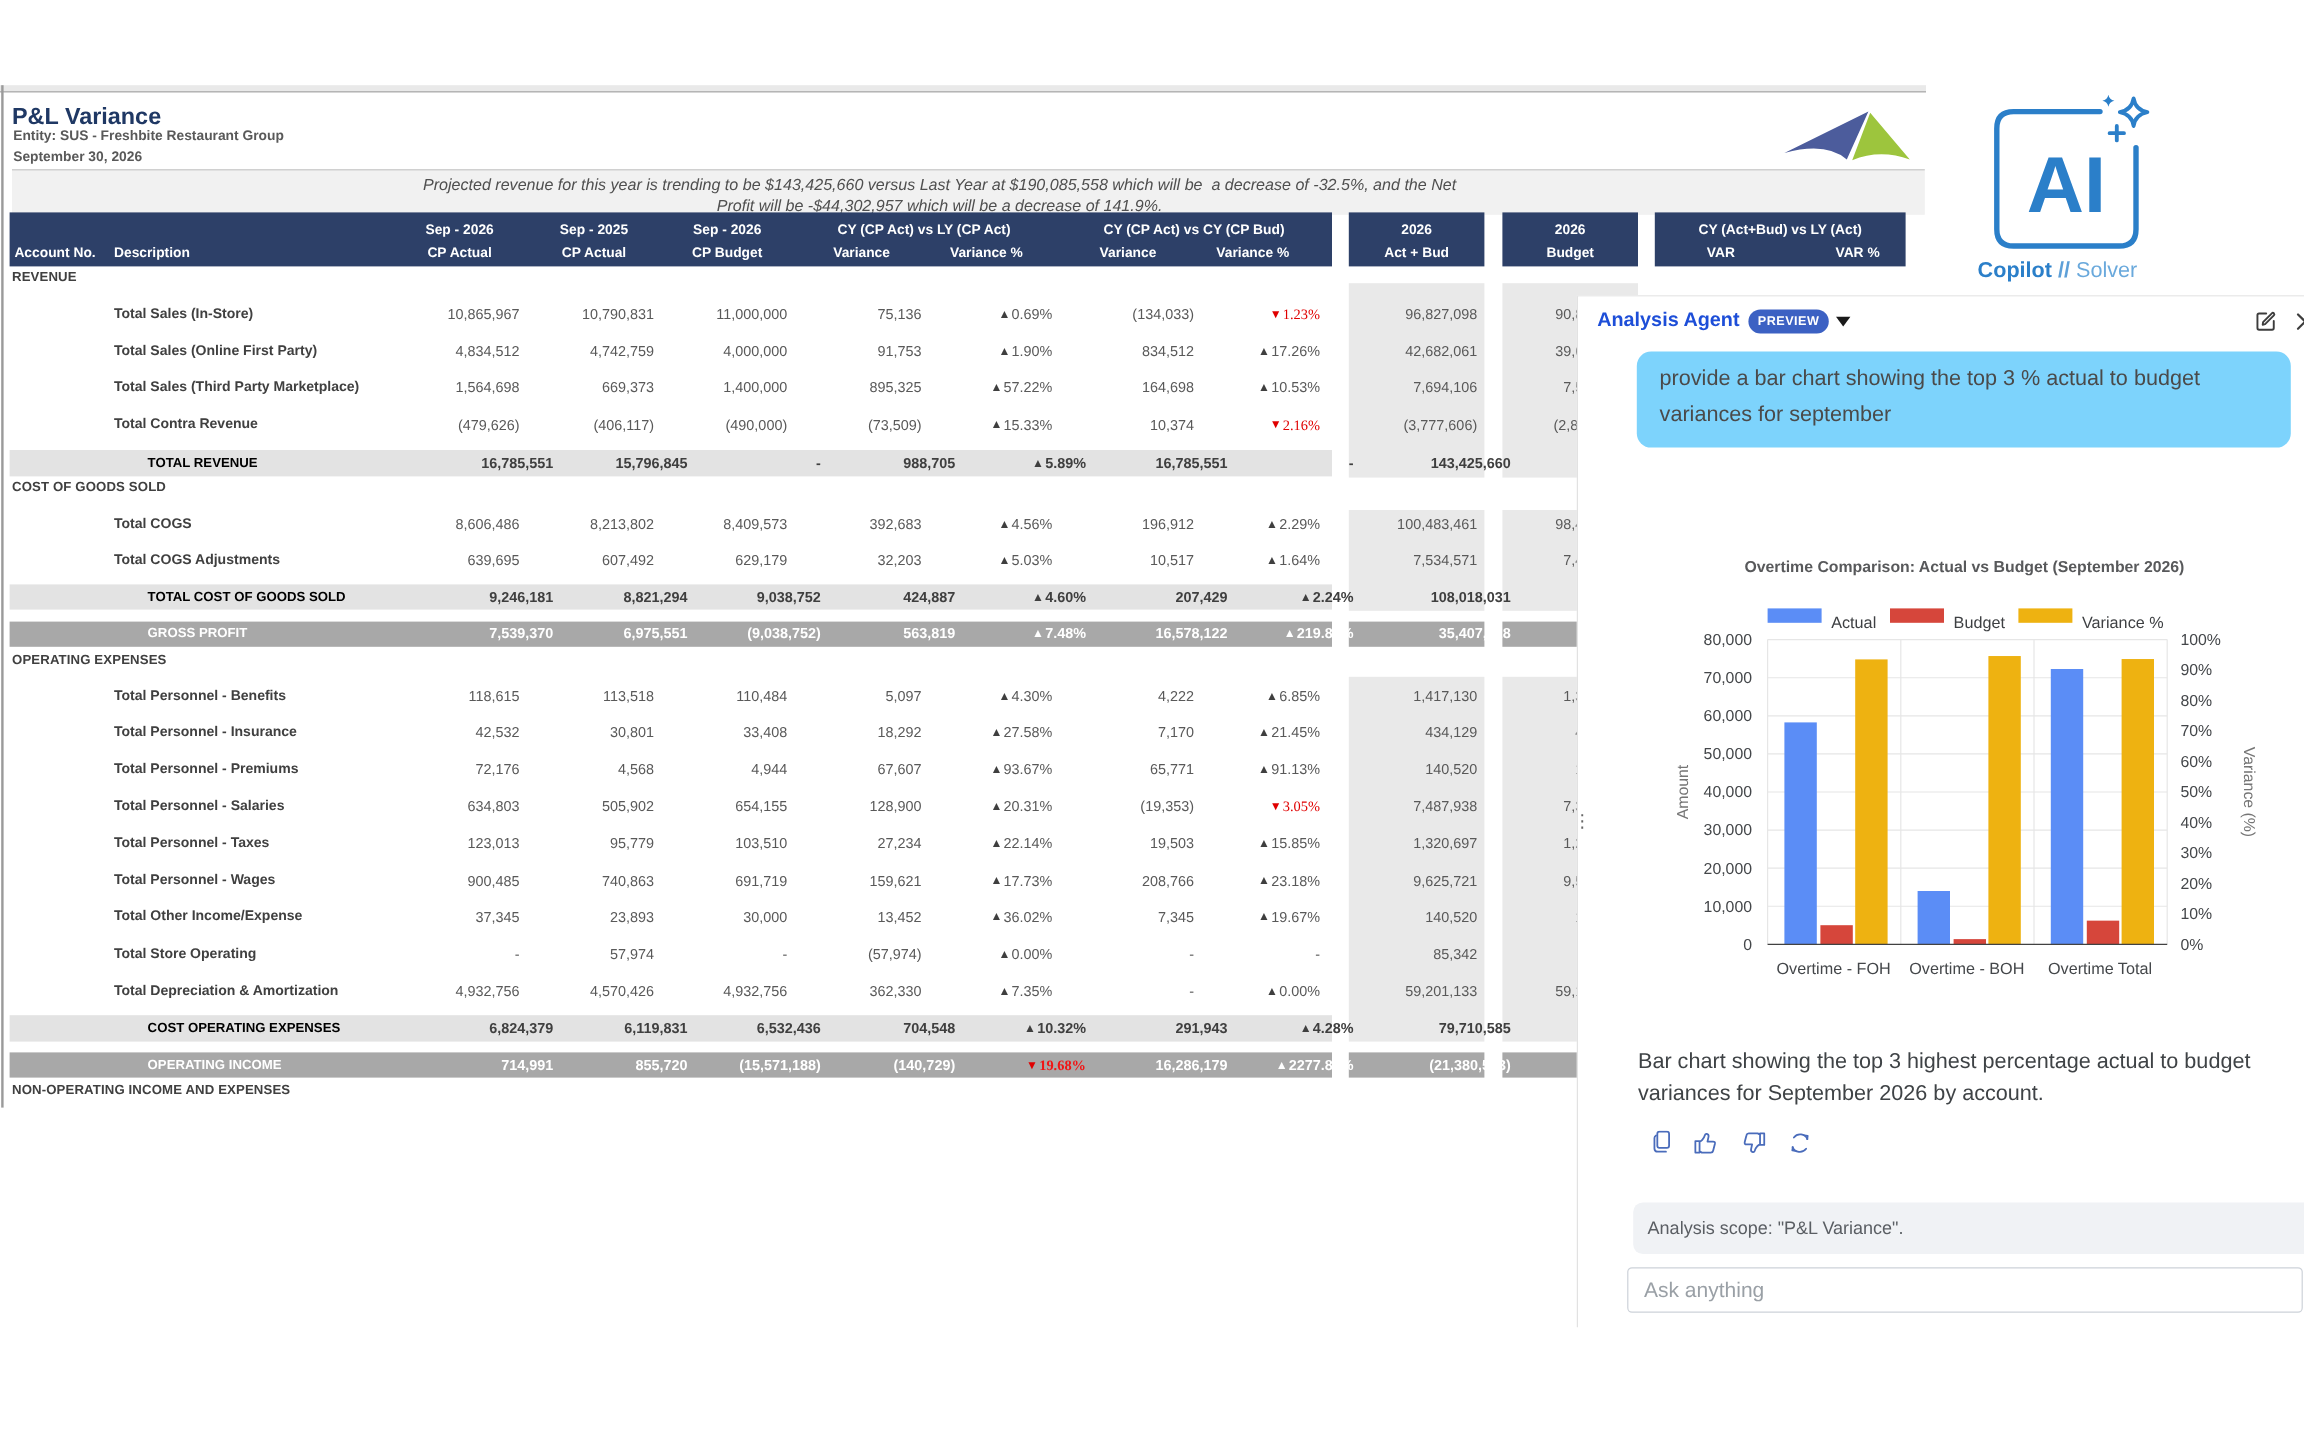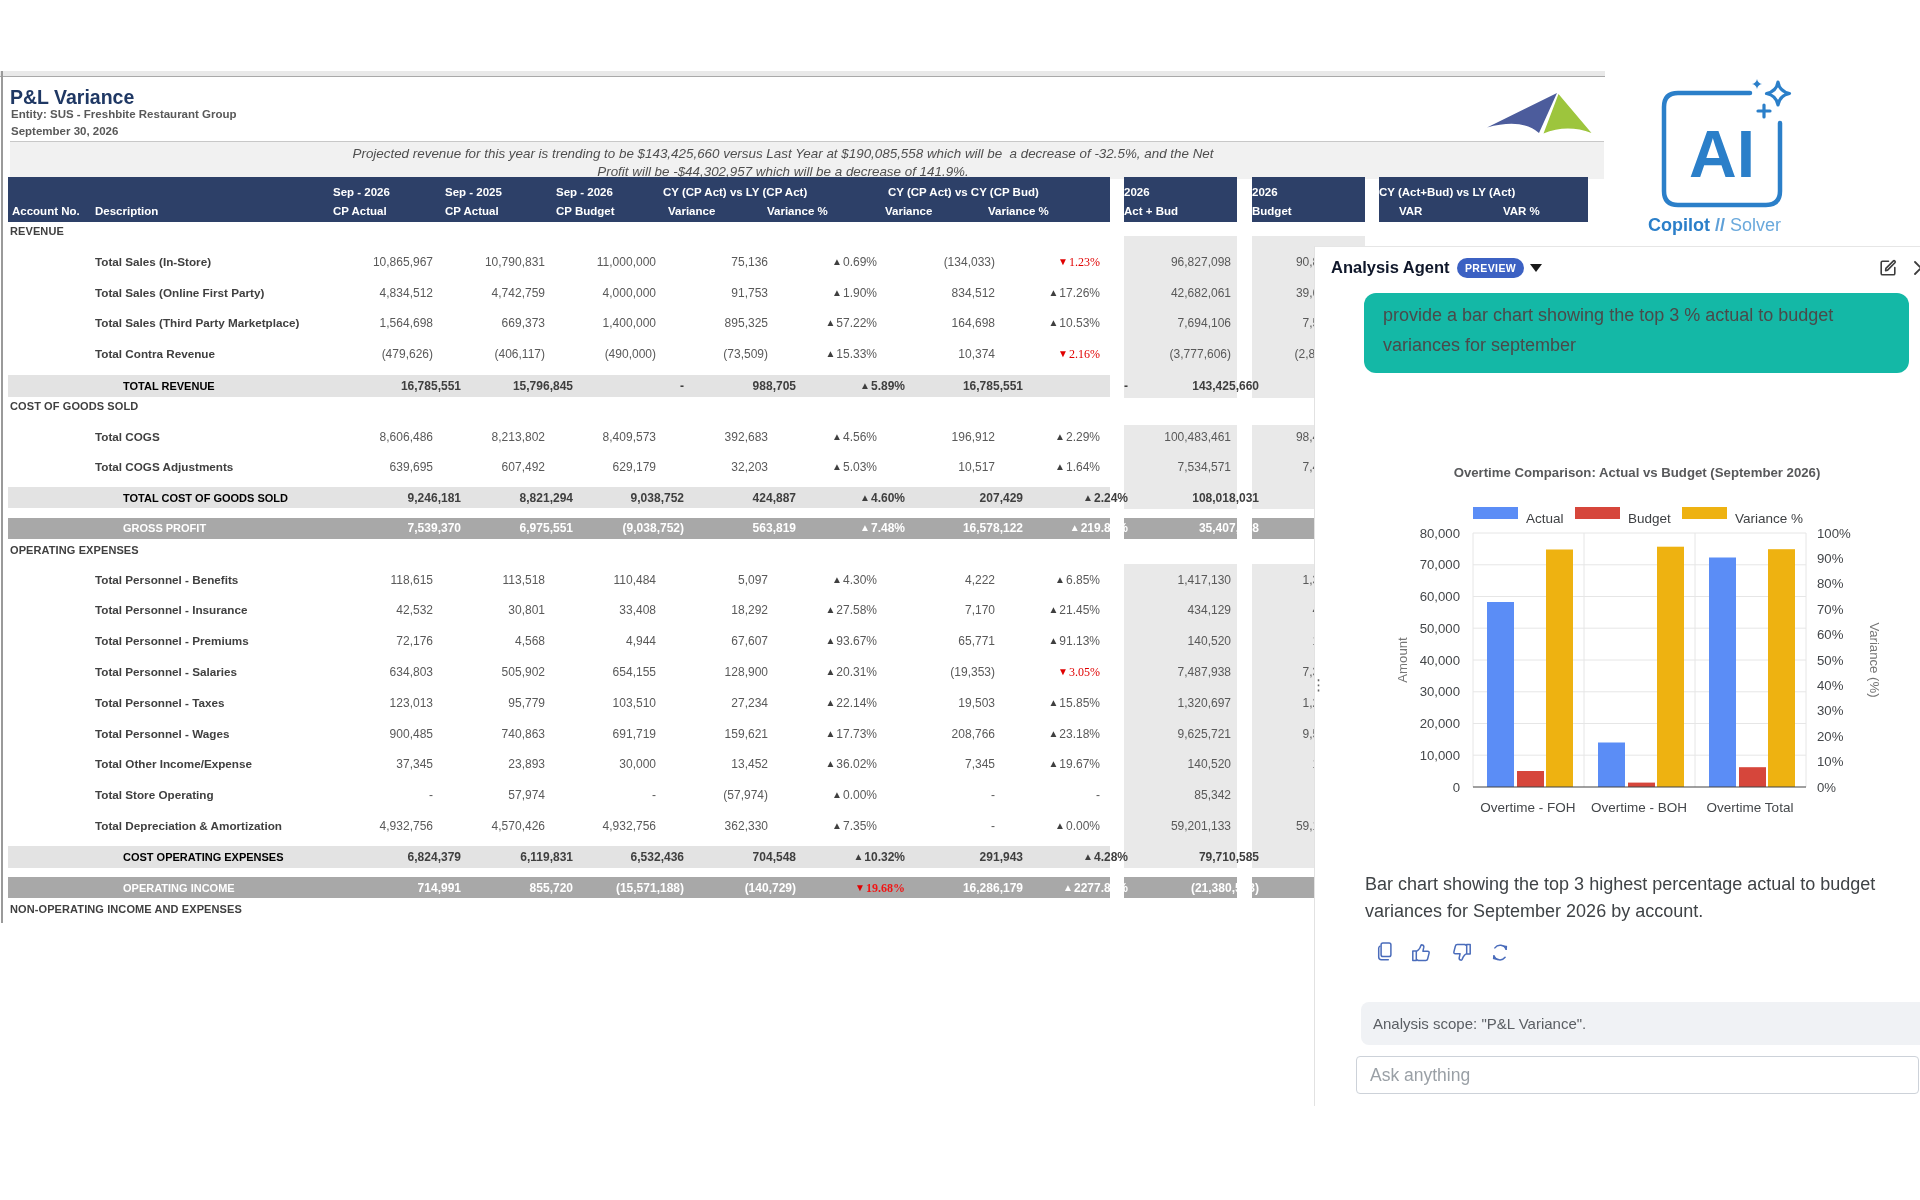--- a/index.html
+++ b/index.html
@@ -15,21 +15,21 @@
 
 #notes { position:absolute; left:10px; top:141px; width:1594px; height:38px; background:#f1f1f1; border-top:1px solid #c8c8c8; font-style:italic; font-size:13.4px; color:#4f4f4f; text-align:center; line-height:18px; padding-top:3px; }
 #notes .in { width:1546px; margin:0; }
 
 
 .nhead { position:absolute; top:177px; height:45px; background:#2d4068; color:#fff; font-weight:bold; font-size:11.5px; }
 .nh1 { left:8px; width:1102px; }
 .nh2 { left:1124px; width:113px; }
 .nh3 { left:1252px; width:113px; }
 .nh4 { left:1379px; width:209px; }
-.hcell { position:absolute; text-align:left; }
+.hcell { position:absolute; text-align:center; }
 .hl { top:5px; height:20px; line-height:20px; }
 .hb { top:24px; height:20px; line-height:20px; }
 
 
 .sec { position:absolute; left:10px; height:20px; line-height:20px; font-weight:bold; font-size:11px; color:#404040; letter-spacing:0.1px; }
 .drow,.trow,.krow { position:absolute; left:8px; width:1102px; height:30px; line-height:30px; font-size:12px; }
 .trow,.krow { font-weight:bold;margin-left:28px; }
 .dsc { position:absolute; left:87px; font-weight:bold; color:#404040; font-size:11.7px; }
 .trow .dsc, .krow .dsc { font-size:11px; }
 .trow .dsc, .krow .dsc { color:inherit; }
@@ -43,26 +43,26 @@
 .cblk { position:absolute; width:113px; background:#e9e9e9; }
 .cblk.dk { background:#a8a8a8; }
 .tu { font-style:normal; font-size:10px; color:#3f3f3f; margin-right:1px; position:relative; top:-1px; }
 .tu.w { color:#fff; }
 .td { font-style:normal; font-size:10px; color:#e00000; margin-right:1px; position:relative; top:-1px; }
 .rd { color:#e00000 !important;font-family:Liberation Serif, serif; }
 .krow .rd { color:#f21414 !important; }
 
 
 #panel { position:absolute; left:1314px; top:246px; width:606px; height:860px; background:#fff; border-top:1px solid #e6e6e6; border-left:1px solid #e2e2e2; }
-#ptitle { position:absolute; left:16px; top:11px; font-size:16.5px; font-weight:bold; color:#0f172a; }
+#ptitle { position:absolute; left:16px; top:11px; font-size:16.5px; font-weight:bold; color:#1d4ed8; }
 #pill { position:absolute; left:142px; top:11px; width:67px; height:20px; background:#3c61c3; border-radius:10px; color:#fff; font-size:10.5px; font-weight:bold; text-align:center; line-height:20px; letter-spacing:0.4px; }
 #caret { position:absolute; left:215px; top:17px; width:0; height:0; border-left:6px solid transparent; border-right:6px solid transparent; border-top:8px solid #1a1a1a; }
 #pedit { position:absolute; left:563px; top:11px; }
 #pclose { position:absolute; left:598px; top:13px; }
-#bubble { position:absolute; left:49px; top:46px; width:545px; height:80px; background:#14b8a6; border-radius:12px; font-size:18px; color:#4a4a4a; line-height:30px; padding:7px 0 0 19px; }
+#bubble { position:absolute; left:49px; top:46px; width:545px; height:80px; background:#7dd3fc; border-radius:12px; font-size:18px; color:#4a4a4a; line-height:30px; padding:7px 0 0 19px; }
 #chartwrap { position:absolute; left:66px; top:214px; }
 #caption { position:absolute; left:50px; top:624px; width:560px; font-size:18px; color:#3f4346; line-height:26.5px; }
 .ric { position:absolute; top:696px; }
 #scope { position:absolute; left:46px; top:755px; width:560px; height:43px; background:#f0f2f5; border-radius:8px 0 0 8px; font-size:15px; color:#5a5e63; line-height:43px; padding-left:12px; }
 #ask { position:absolute; left:41px; top:809px; width:563px; height:38px; border:1.5px solid #cdd2d9; border-radius:4px; font-size:17.5px; color:#9aa0a6; line-height:36px; padding-left:13px; }
 #handle { position:absolute; left:1311px; top:681px; font-size:15px; color:#666; letter-spacing:0; line-height:8px; }
 
 .ctitle { font:bold 13.2px "Liberation Sans"; fill:#58595b; }
 .leg { font:13.5px "Liberation Sans"; fill:#3e4043; }
 .ax { font:13.2px "Liberation Sans"; fill:#44474a; }

